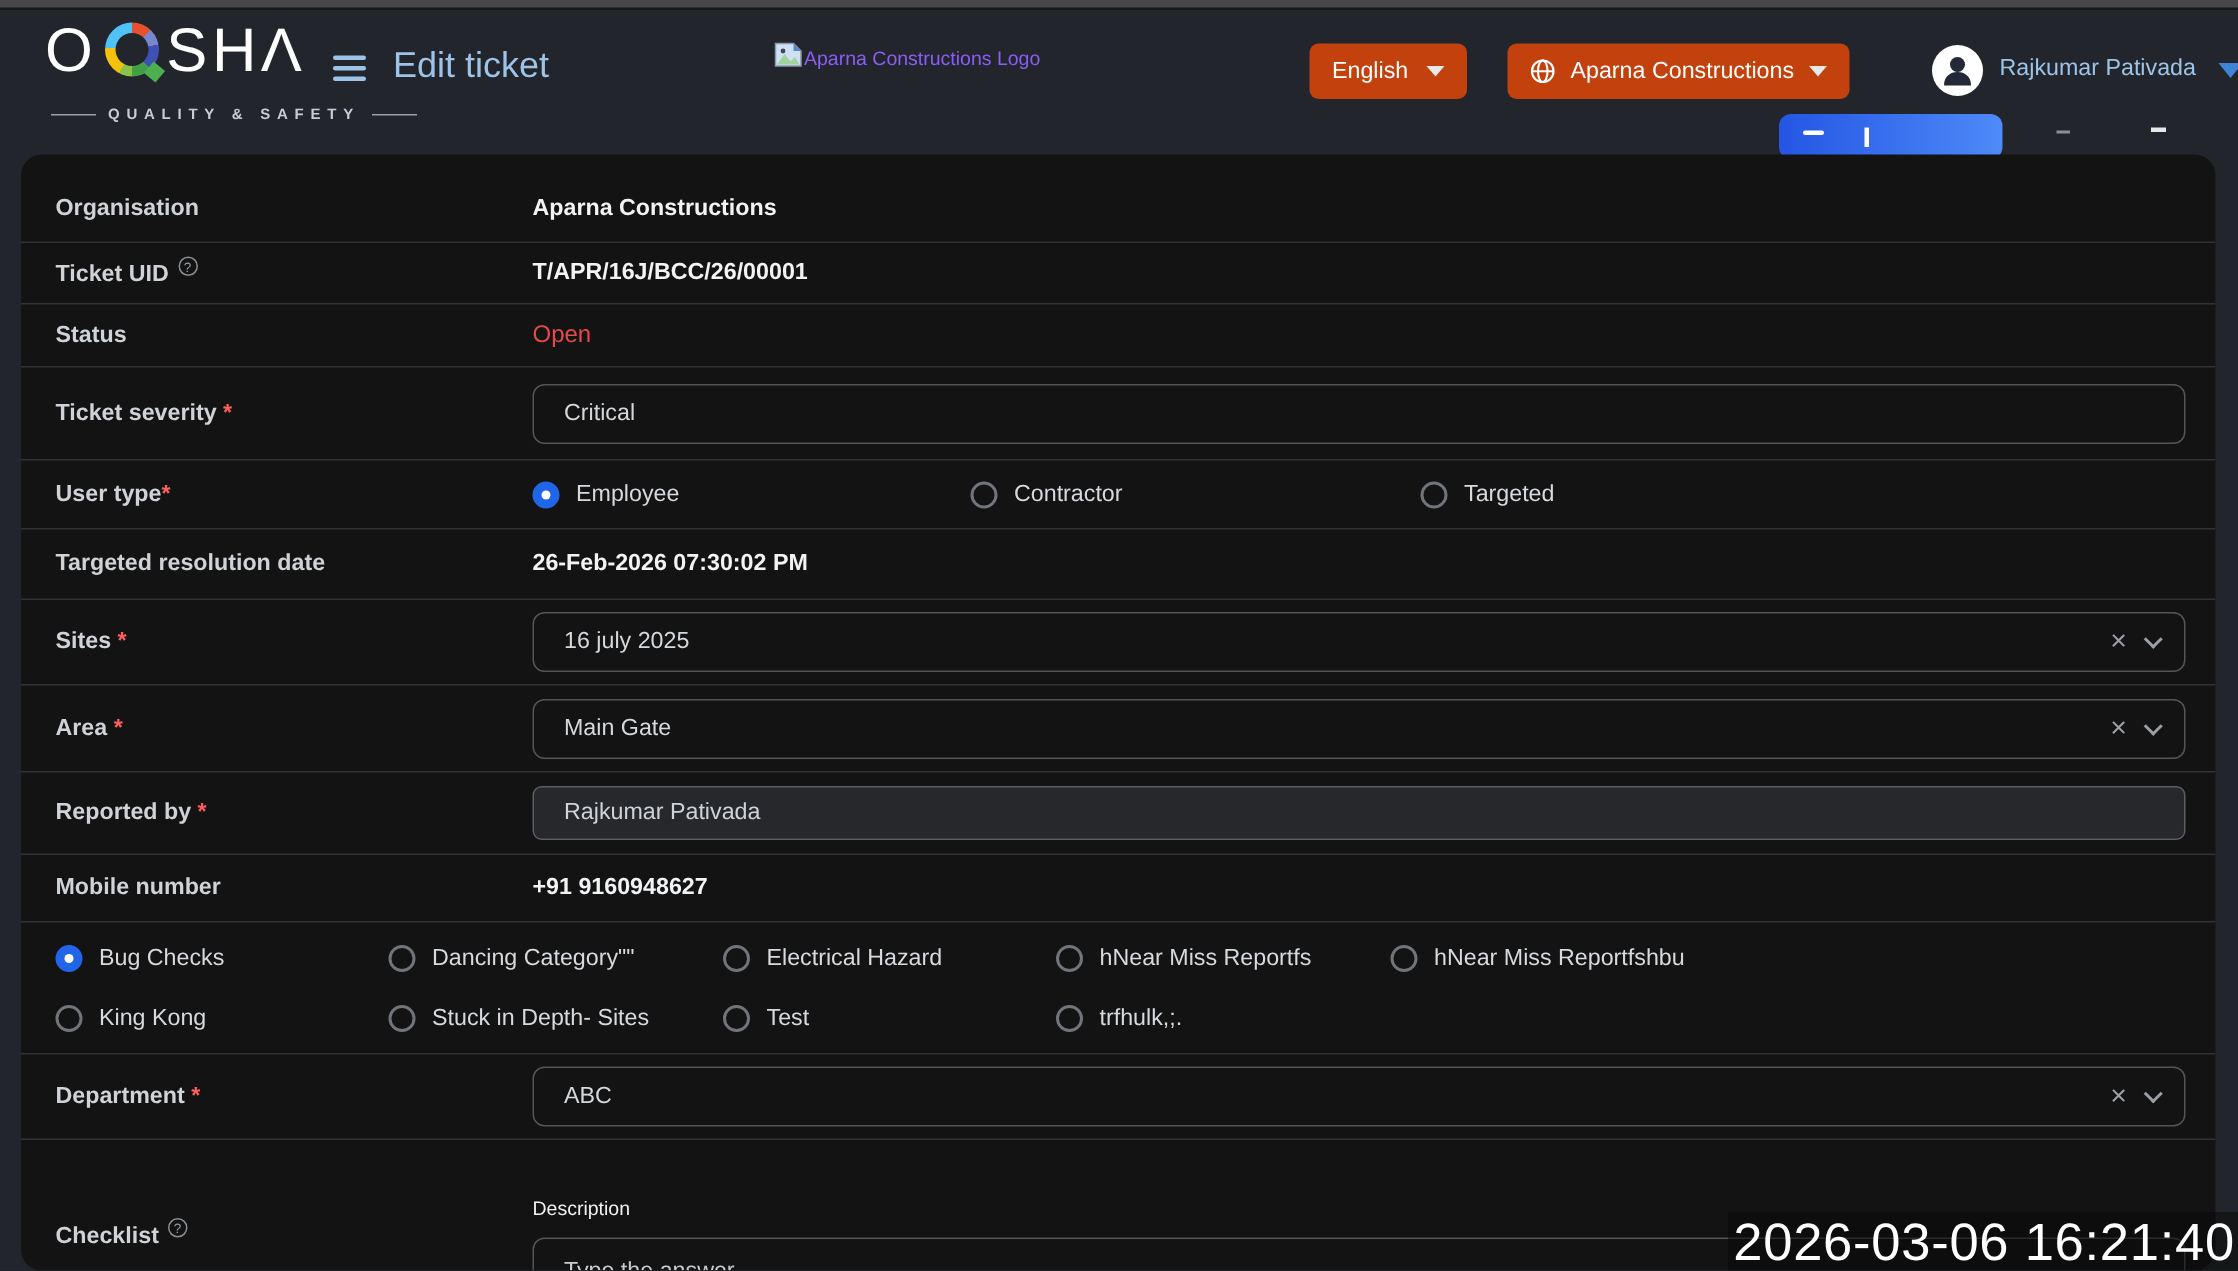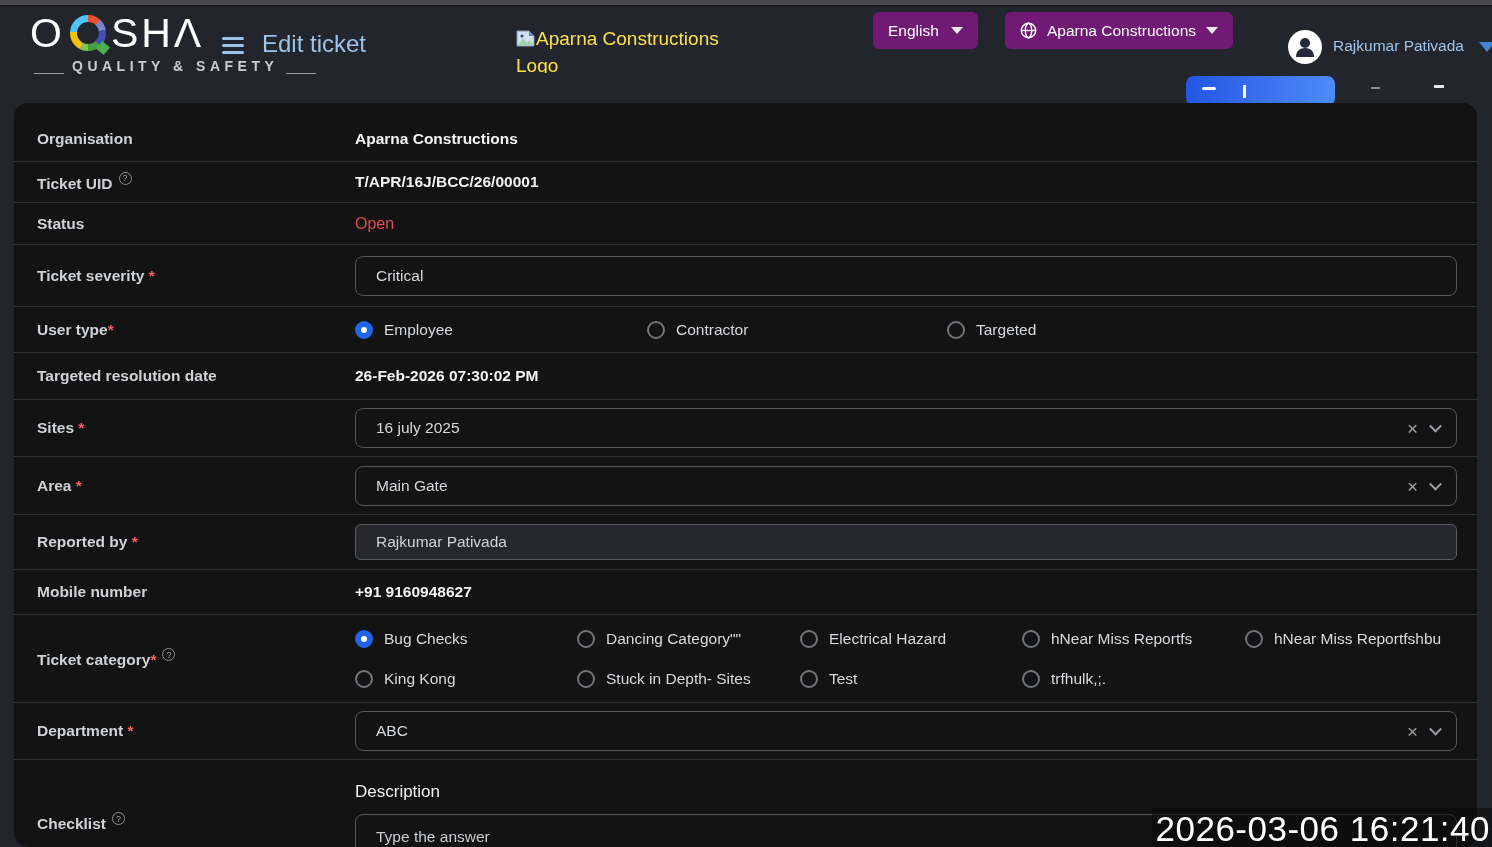--- a/index.html
+++ b/index.html
@@ -14,35 +14,35 @@
   
   .logo-block { position:absolute; left:30px; top:11px; }
   .logo-word { display:flex; align-items:center; gap:3px; color:#fff;
                font-size:41px; font-weight:400; letter-spacing:3px; line-height:44px; }
   .q-ring { position:relative; width:36px; height:36px; border-radius:50%; margin:0 2px;
             background:conic-gradient(#e8512e 0 12%, #7986cb 12% 22%, #3f51b5 22% 38%,
                        #43a047 38% 50%, #8bc34a 50% 58%, #f4c20d 58% 76%, #4fc3f7 76% 100%); }
   .q-ring::before { content:""; position:absolute; inset:7px; border-radius:50%; background:#22262c; }
   .q-tail { position:absolute; right:-2px; bottom:-2px; width:10px; height:10px;
             background:#4caf50; transform:rotate(40deg); }
-  .tagline { display:flex; align-items:flex-end; gap:8px; margin-top:3px; margin-left:4px;
-             color:#c9cdd2; font-size:14px; letter-spacing:4.5px; font-weight:600; }
+  .tagline { display:flex; align-items:center; gap:8px; margin-top:16px; margin-left:4px;
+             color:#c9cdd2; font-size:10px; letter-spacing:4.5px; font-weight:600; }
   .tag-dash { width:30px; height:1px; background:#9aa0a6; }
 
   .hamburger { position:absolute; left:222px; top:37px; cursor:pointer; }
   .hamburger i { display:block; width:22px; height:3px; background:#9dc3e9;
                  border-radius:2px; margin-bottom:4px; }
   .page-title { position:absolute; left:262px; top:30px; color:#9dc3e9; font-size:24px; }
 
   .org-logo { position:absolute; left:516px; top:26px; width:212px; height:47px;
-              overflow:hidden; color:#fde047; font-size:19px; line-height:25px; }
+              overflow:hidden; color:#8b5cf6; font-size:13px; line-height:25px; }
   .broken-img { display:inline-block; vertical-align:-2px; margin-right:1px; }
 
-  .hdr-btn { position:absolute; top:12px; height:37px; display:flex; align-items:center;
-             gap:12px; padding:0 15px; background:#701a75; border-radius:6px;
+  .hdr-btn { position:absolute; top:29px; height:37px; display:flex; align-items:center;
+             gap:12px; padding:0 15px; background:#c2410c; border-radius:6px;
              color:#fff; font-size:15.5px; cursor:pointer; }
   .lang-btn { left:873px; }
   .org-btn  { left:1005px; gap:10px; }
   .caret-down { width:0; height:0; border-left:6px solid transparent;
                 border-right:6px solid transparent; border-top:7px solid #e8e8e8; }
   .globe { display:inline-flex; }
 
   .avatar { position:absolute; left:1288px; top:30px; width:34px; height:34px;
             border-radius:50%; background:#fff; display:flex; align-items:center;
             justify-content:center; overflow:hidden; cursor:pointer; }
@@ -96,21 +96,21 @@
   .radio-grid-cat  { display:grid; grid-template-columns:222px 223px 222px 223px 1fr;
                      row-gap:22px; align-items:center; }
   .radio-opt { display:flex; align-items:center; gap:11px; cursor:pointer; }
   .radio { width:18px; height:18px; border-radius:50%; border:2px solid #70757b; flex:none; position:relative; }
   .radio.checked { border-color:#2165e8; background:#2165e8; }
   .radio.checked::after { content:""; position:absolute; inset:4px; background:#fff; border-radius:50%; }
   .radio-label { color:#d6d9dd; font-size:15.5px; font-weight:400; }
 
   .row-checklist { height:160px; border-bottom:none; align-items:flex-start; padding-top:22px; }
   .row-checklist .lbl { margin-top:30px; }
-  .q-label { color:#f0f1f3; font-size:17px; font-weight:400; margin-bottom:12px; }
+  .q-label { color:#f0f1f3; font-size:13px; font-weight:400; margin-bottom:12px;margin-top:16px; }
   .answer-input { width:100%; height:46px; background:transparent; border:1px solid #52555a;
                   border-radius:8px; padding:0 20px; color:#d0d4d8; font-size:15.5px;
                   font-family:"Liberation Sans", sans-serif; }
   .answer-input::placeholder { color:#c8ccd0; opacity:1; }
 
   .timestamp { position:absolute; right:-2px; bottom:-3px; z-index:30; color:#ffffff;
                font-size:35px; letter-spacing:0.5px; background:rgba(10,10,10,0.55);
                padding:1px 4px; }
 </style>
 </head>
@@ -274,23 +274,20 @@
         <input class="ro-input" type="text" readonly="" value="Rajkumar Pativada" style="">
       </div>
     </div>
 
     <div class="row h45">
       <div class="lbl">Mobile number</div>
       <div class="val">+91 9160948627</div>
     </div>
 
     <div class="row h88">
-      <div class="lbl">
-        <span>Ticket category</span><span class="req">*</span><span class="help">?</span>
-      </div>
       <div class="val light radio-grid-cat">
         <div class="radio-opt">
           <span class="radio checked"></span>
           <span class="radio-label">Bug Checks</span>
         </div>
         <div class="radio-opt">
           <span class="radio"></span>
           <span class="radio-label">Dancing Category""</span>
         </div>
         <div class="radio-opt">

